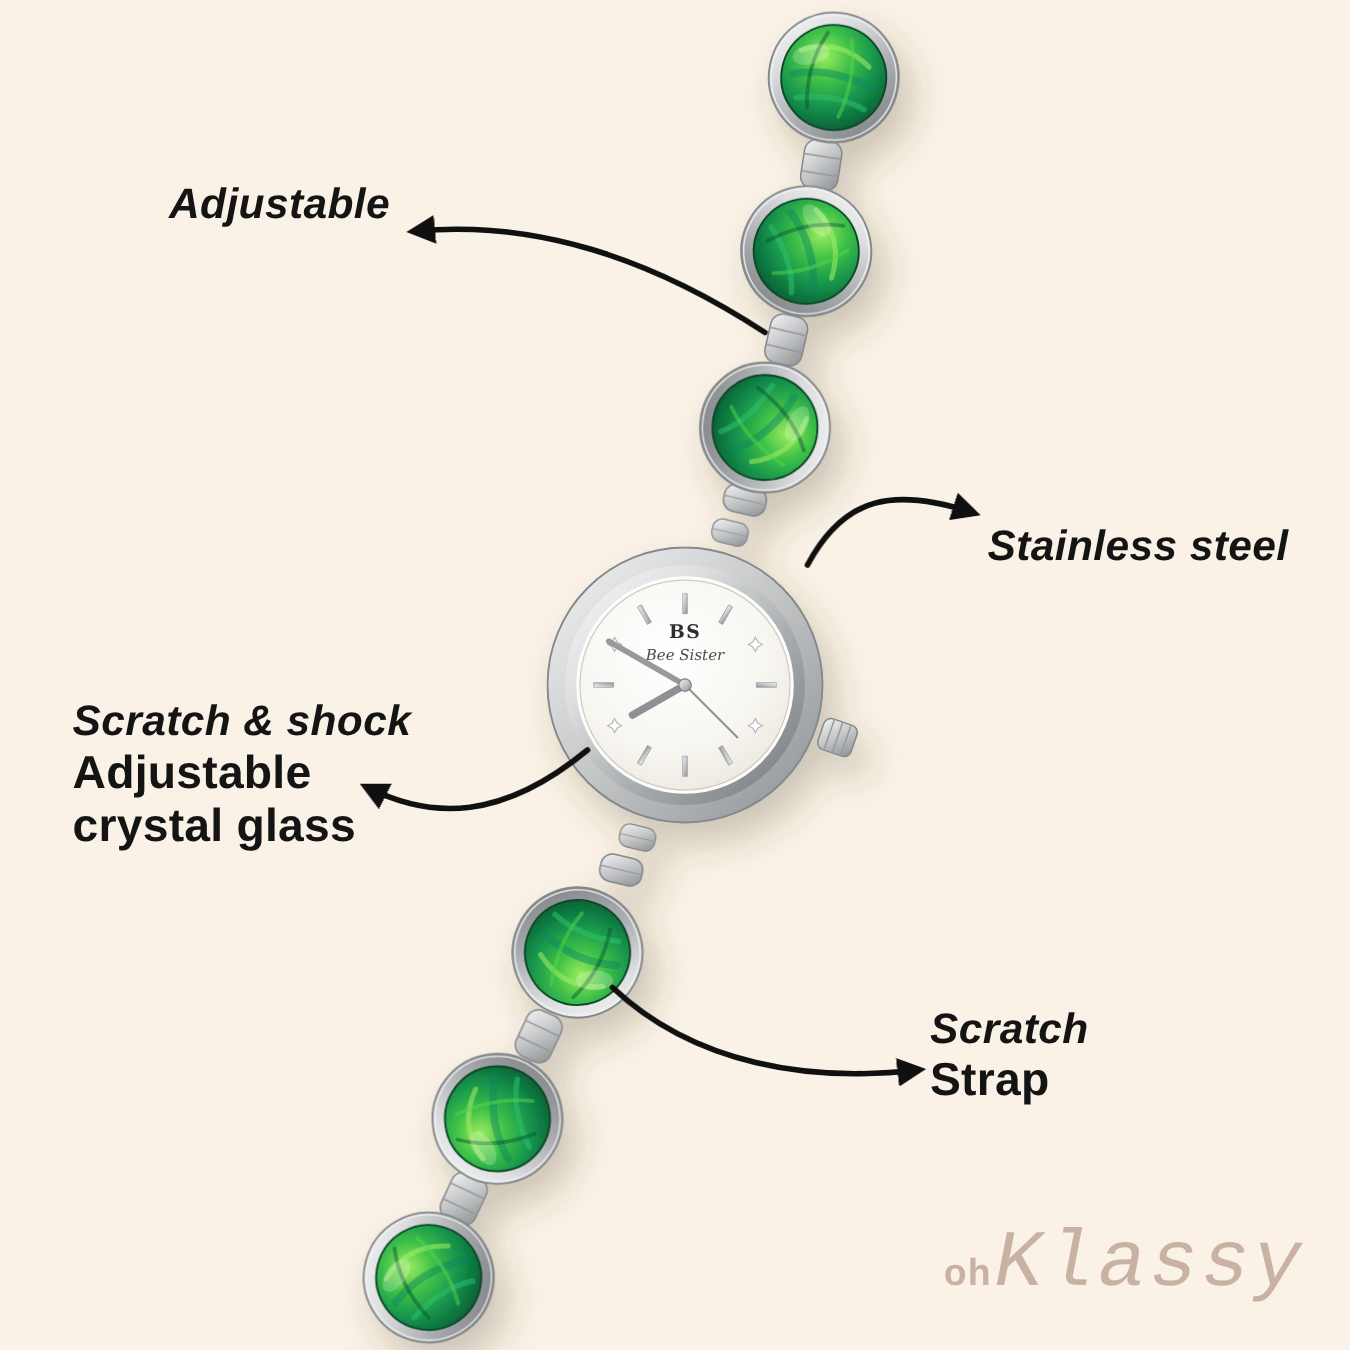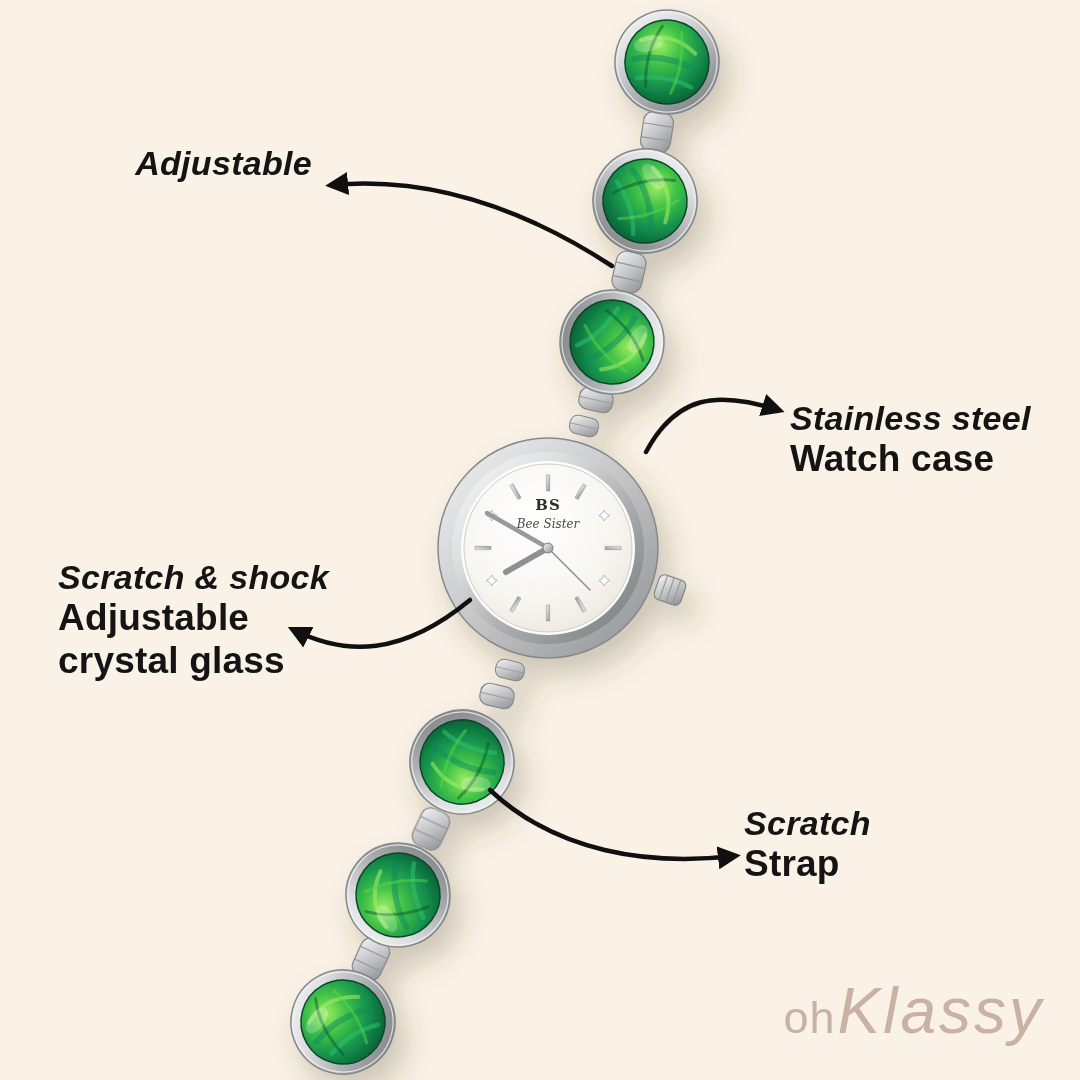--- a/index.html
+++ b/index.html
@@ -9,30 +9,30 @@
     color:var(--ink,#141414);
     font-family:"Liberation Sans",sans-serif;
   }
   .canvas{position:relative;width:1080px;height:1080px}
   svg.scene{position:absolute;left:0;top:0}
   .callout{position:absolute;line-height:1.16;white-space:nowrap}
   .callout .it{font-style:italic;font-size:34px;font-weight:700;letter-spacing:.3px}
   .callout .b{font-weight:700;font-size:37px;letter-spacing:.2px}
   .align-right{text-align:right}
   #label-strap{top:144px;right:768px}
-  #label-case{top:399px;left:790px}
+  #label-case{top:418px;left:790px}
   #label-crystal{top:558px;left:58px}
   #label-vintage{top:804px;left:744px}
   .logo{
     position:absolute;right:36px;bottom:32px;
     color:var(--logo,#c9b1a3);display:flex;align-items:baseline;
   }
-  .logo-oh{font-size:45px;font-weight:400;letter-spacing:1px}
+  .logo-oh{font-size:30px;font-weight:700;letter-spacing:1px}
   .logo-klassy{
-    font-family:Liberation Sans, sans-serif;font-style:italic;
+    font-family:Liberation Mono, monospace;font-style:italic;
     font-size:64px;font-weight:500;margin-left:2px;letter-spacing:3px;
   }
 </style>
 </head>
 <body>
 
 <div class="canvas">
 
   <svg class="scene" width="1080" height="1080" viewBox="0 0 1080 1080">
     <defs>
@@ -157,21 +157,20 @@
       <path d="M490,790 C556,852 648,866 734,856" marker-end="url(#ah)"></path>
     </g>
   </svg>
 
   <div class="callout align-right" id="label-strap">
     <div class="it">Adjustable</div>
   </div>
 
   <div class="callout" id="label-case">
     <div class="it">Stainless steel</div>
-    <div class="b">Watch case</div>
   </div>
 
   <div class="callout" id="label-crystal">
     <div class="it">Scratch &amp; shock</div>
     <div class="b">Adjustable</div>
     <div class="b">crystal glass</div>
   </div>
 
   <div class="callout" id="label-vintage">
     <div class="it">Scratch</div>

